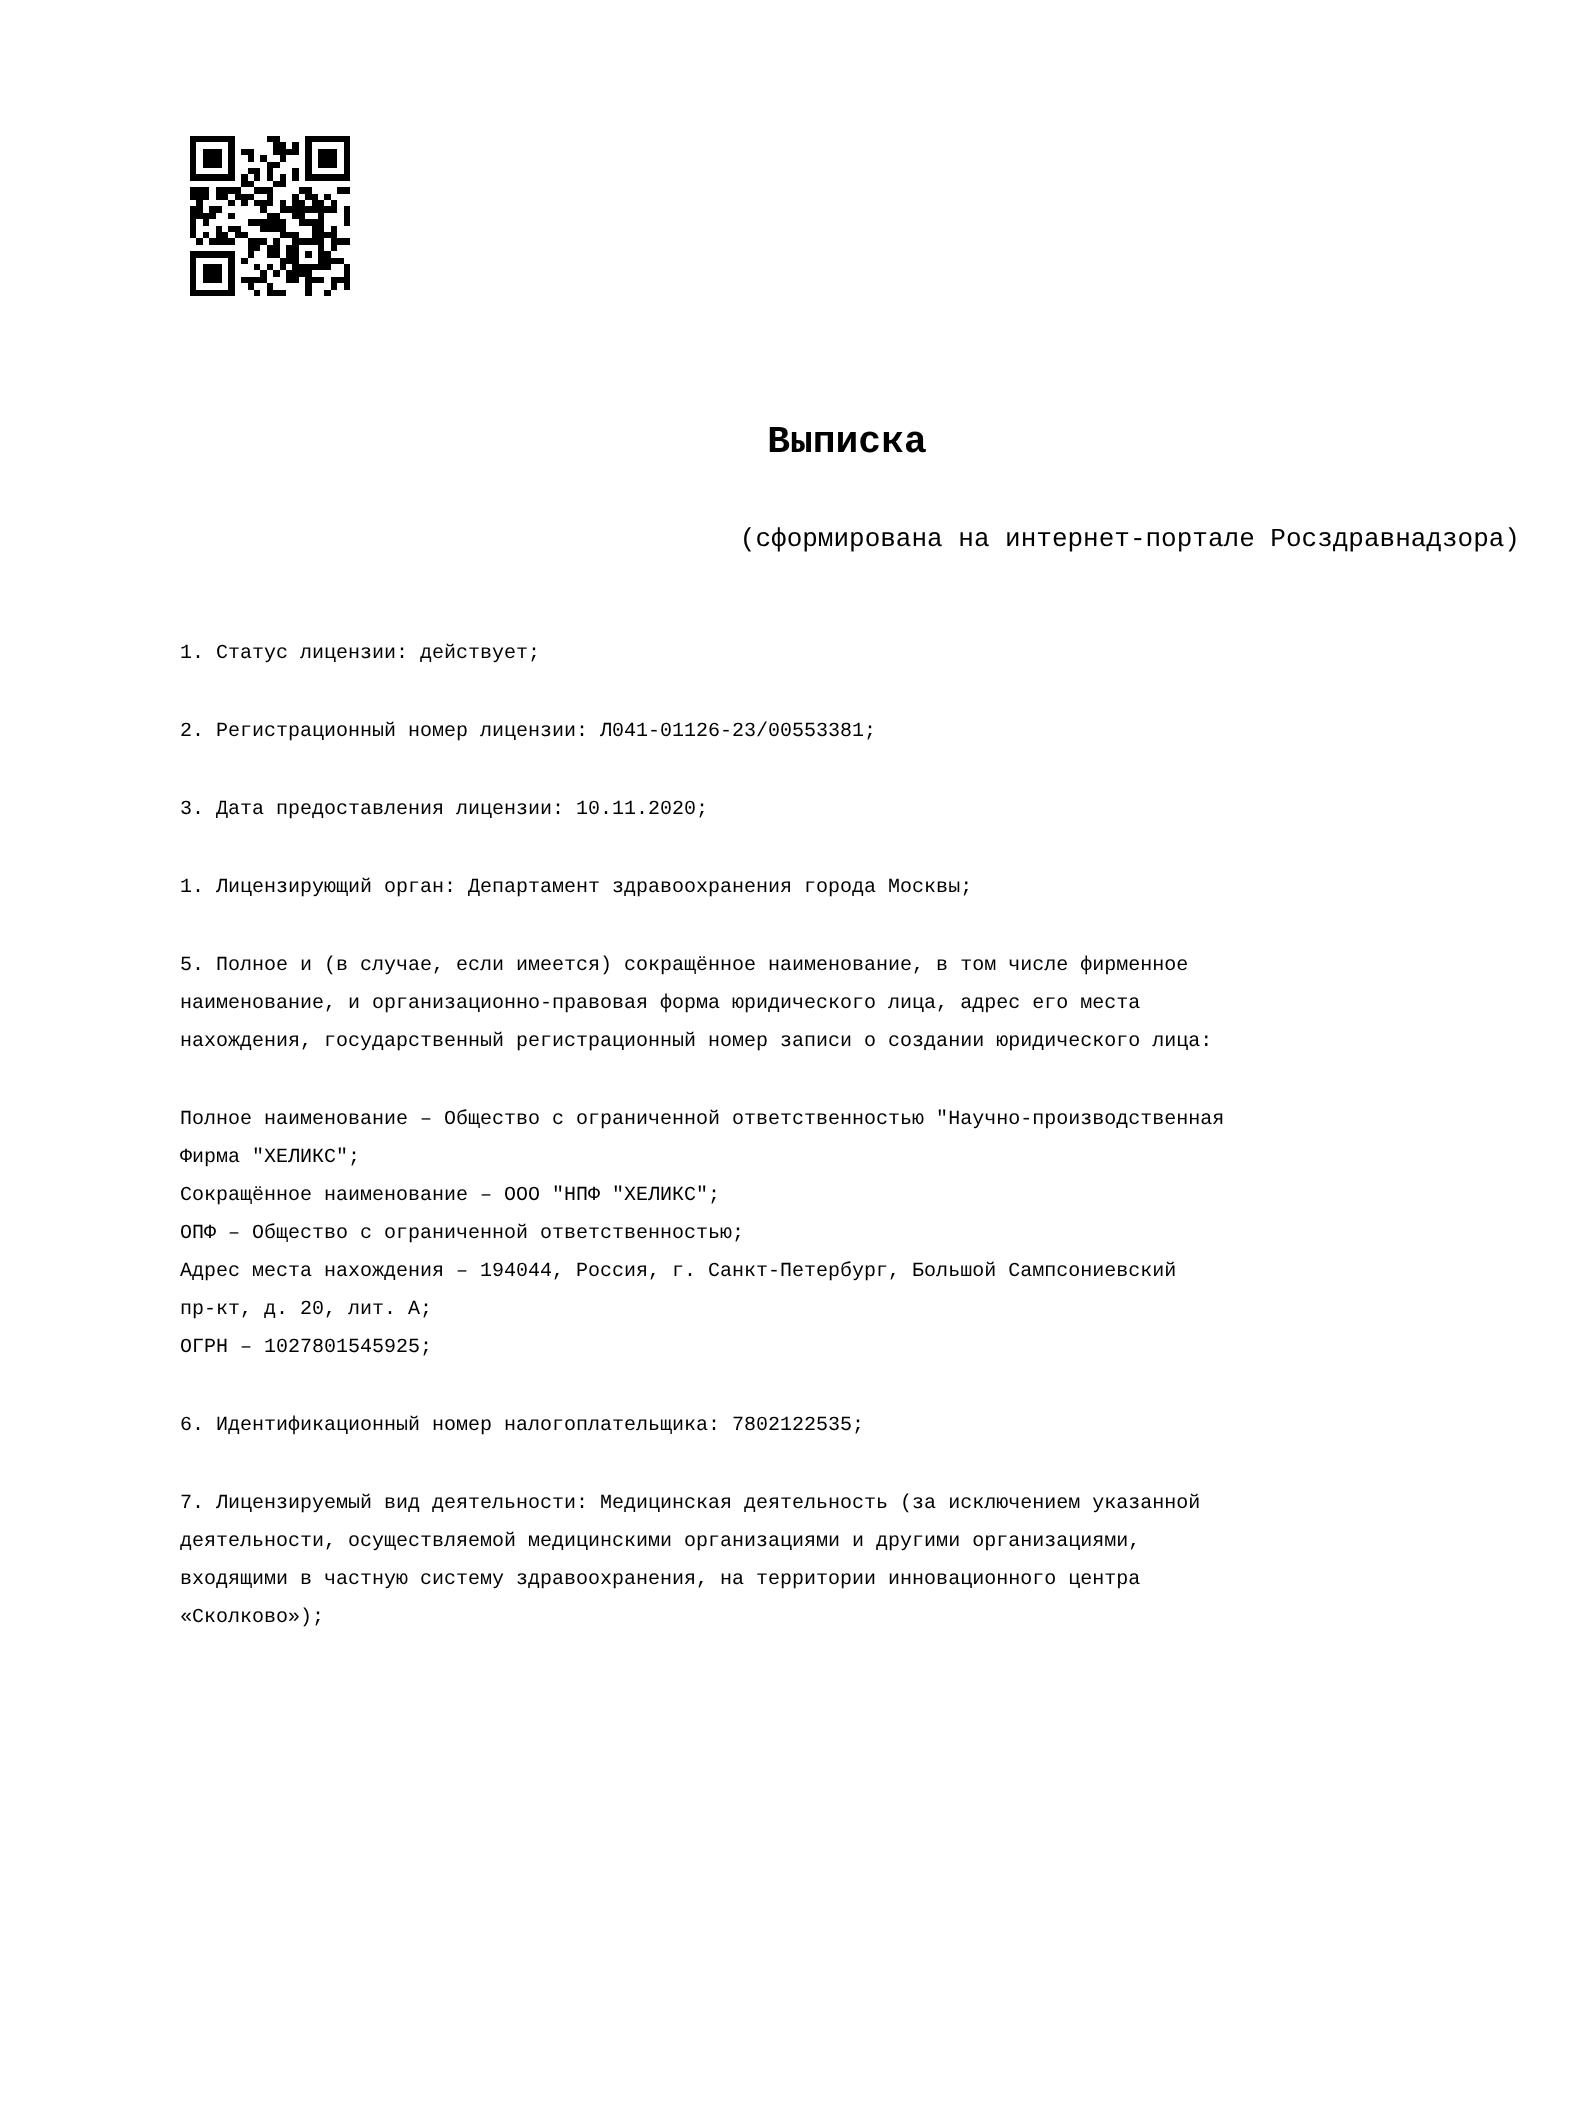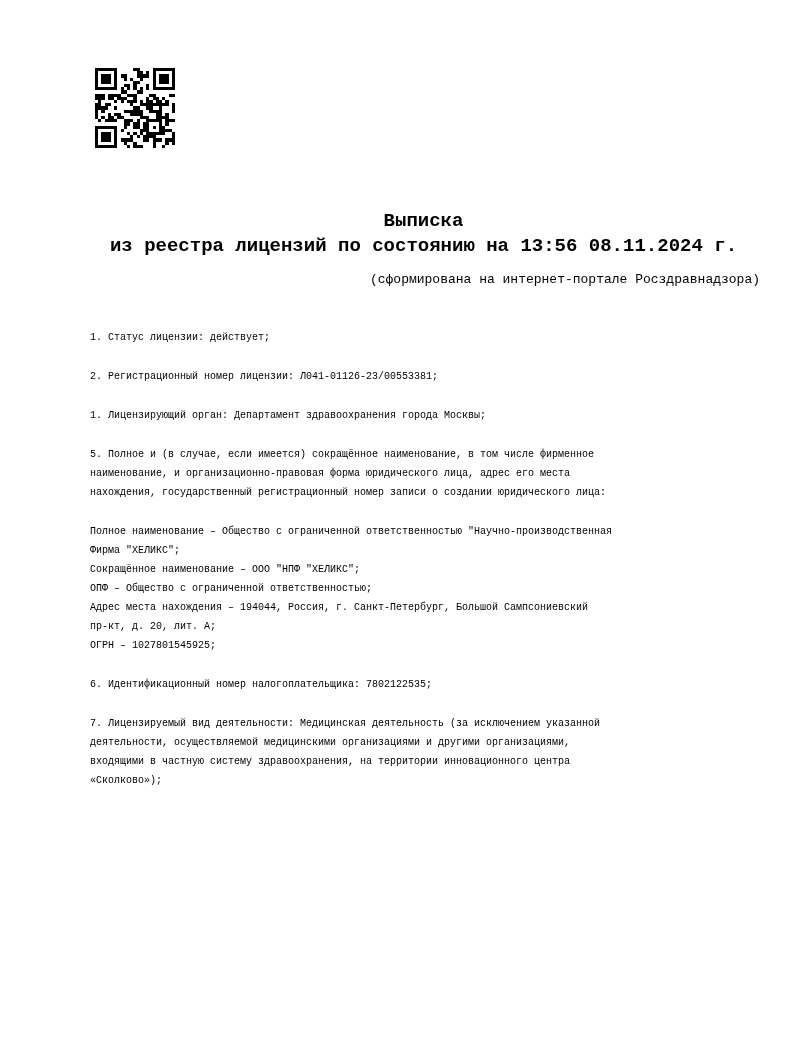--- a/index.html
+++ b/index.html
@@ -28,21 +28,21 @@
     font-family: Liberation Mono, monospace;
   }
   .title {
     width: 667px;
     text-align: center;
     font-weight: bold;
     font-size: 19px;
     line-height: 25px;
   }
   .subtitle {
-    margin-top: 13px;
+    margin-top: 28px;
     width: 670px;
     text-align: right;
     font-size: 13px;
     line-height: 16px;
   }
   .doc-body {
     margin-top: 40px;
     font-size: 10px;
   }
   .para {
@@ -370,26 +370,26 @@
           <rect x="14" y="24" width="1" height="1"></rect>
           <rect x="18" y="24" width="1" height="1"></rect>
           <rect x="21" y="24" width="1" height="1"></rect>
         </g>
       </svg>
   </div>
 
   <div class="content">
     <div class="title">
       <div>Выписка</div>
-      <div>из реестра лицензий по состоянию на 13:56 08.11.2024 г.</div>
     </div>
     <div class="subtitle">(сформирована на интернет-портале Росздравнадзора)</div>
     <div class="doc-body">
         <div class="para">1. Статус лицензии: действует;</div>
         <div class="para">2. Регистрационный номер лицензии: Л041-01126-23/00553381;</div>
+        <div class="para">3. Дата предоставления лицензии: 10.11.2020;</div>
         <div class="para">1. Лицензирующий орган: Департамент здравоохранения города Москвы;</div>
         <div class="para">5. Полное и (в случае, если имеется) сокращённое наименование, в том числе фирменное<br>наименование, и организационно-правовая форма юридического лица, адрес его места<br>нахождения, государственный регистрационный номер записи о создании юридического лица:</div>
         <div class="para">Полное наименование – Общество с ограниченной ответственностью "Научно-производственная<br>Фирма "ХЕЛИКС";<br>Сокращённое наименование – ООО "НПФ "ХЕЛИКС";<br>ОПФ – Общество с ограниченной ответственностью;<br>Адрес места нахождения – 194044, Россия, г. Санкт-Петербург, Большой Сампсониевский<br>пр-кт, д. 20, лит. А;<br>ОГРН – 1027801545925;</div>
         <div class="para">6. Идентификационный номер налогоплательщика: 7802122535;</div>
         <div class="para">7. Лицензируемый вид деятельности: Медицинская деятельность (за исключением указанной<br>деятельности, осуществляемой медицинскими организациями и другими организациями,<br>входящими в частную систему здравоохранения, на территории инновационного центра<br>«Сколково»);</div>
       </div>
   </div>
 
 </div>
 

